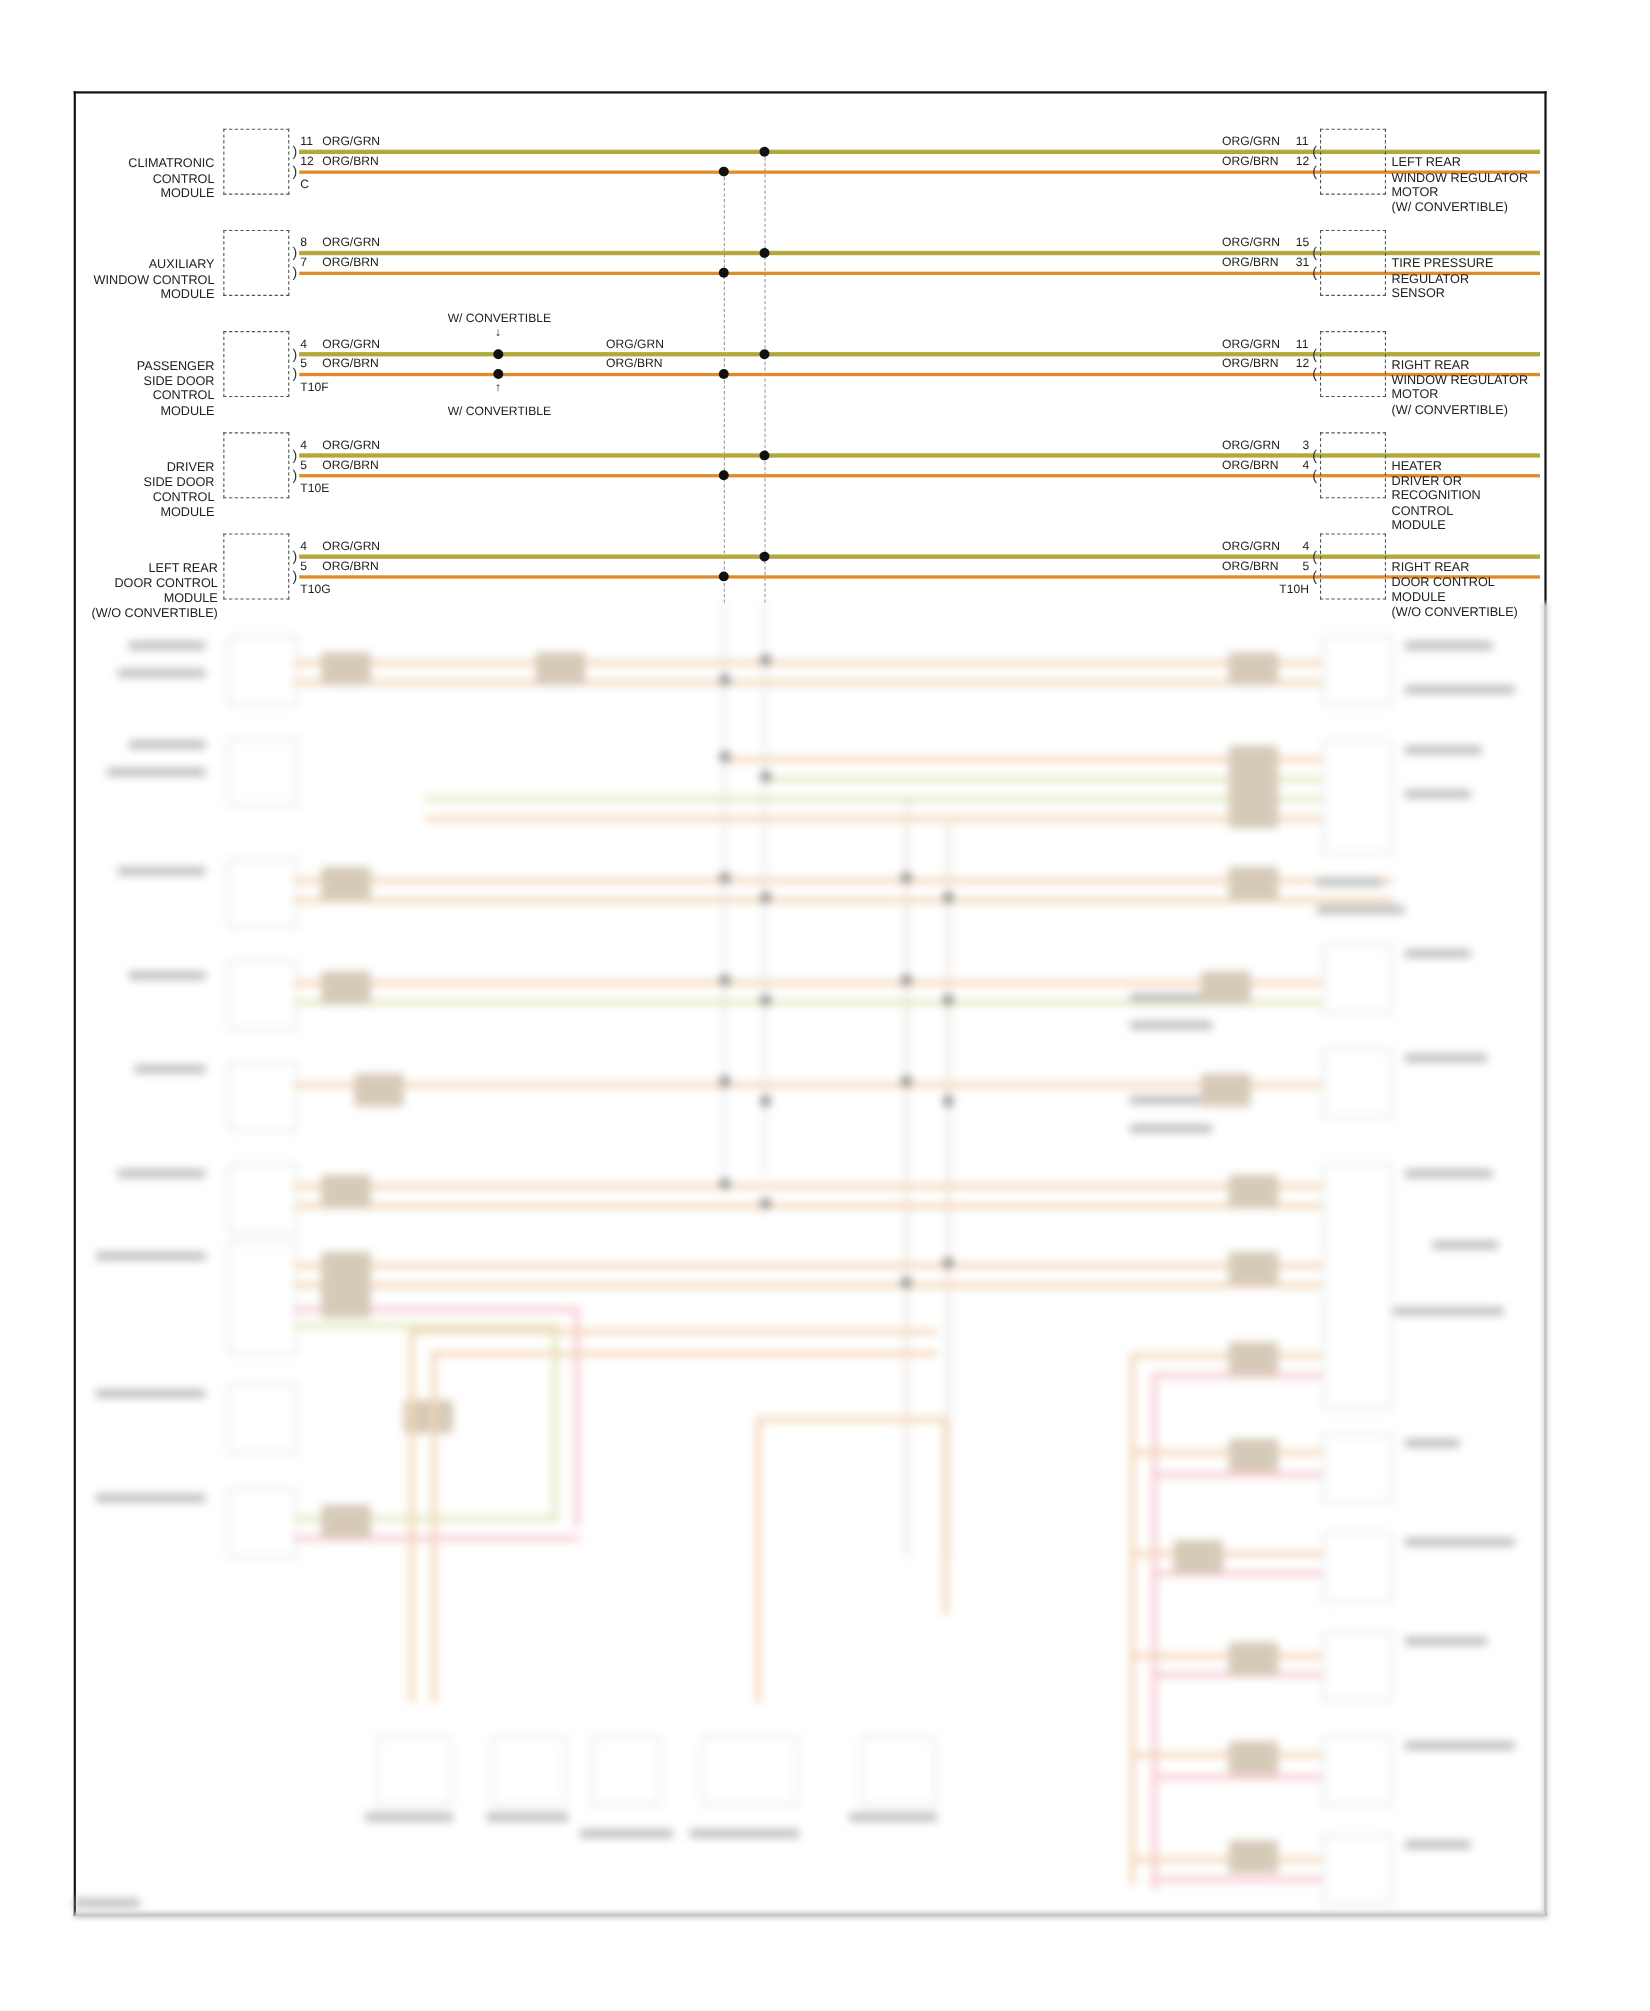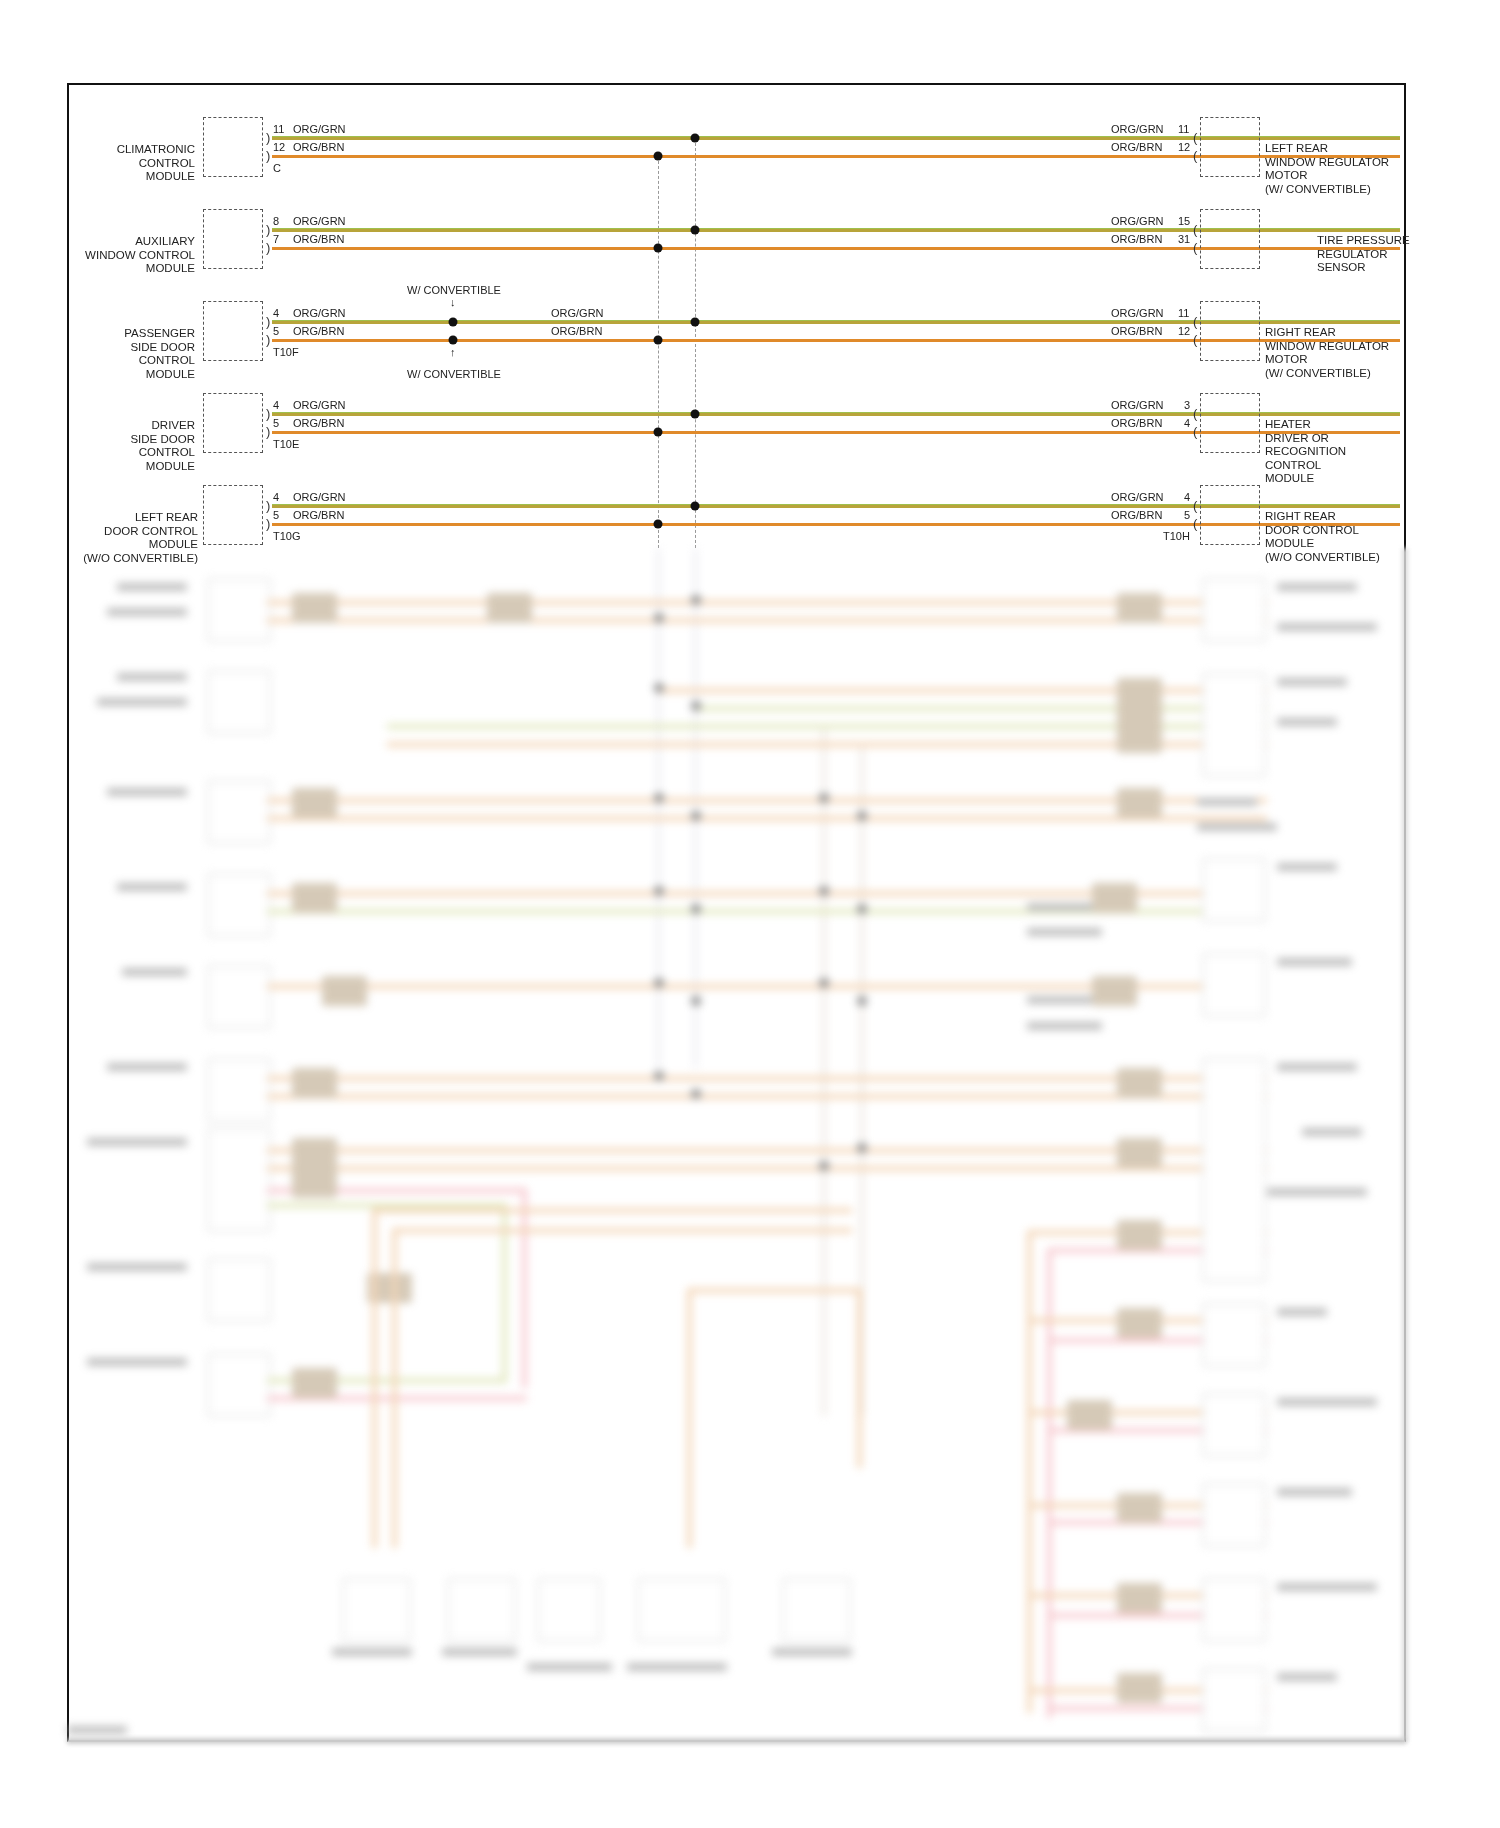--- a/index.html
+++ b/index.html
@@ -83,21 +83,21 @@
     <div class="wire brn" style="left:272px;top:247px;width:1128px;"></div>
     <div class="dot" style="left:695px;top:230px;"></div>
     <div class="dot" style="left:658px;top:248px;"></div>
     <div class="wl" style="left:1111px;top:215px;">ORG/GRN</div>
     <div class="wl" style="left:1111px;top:233px;">ORG/BRN</div>
     <div class="pin" style="left:1178px;top:215px;">15</div>
     <div class="pin" style="left:1178px;top:233px;">31</div>
     <div class="plug" style="left:1193px;top:223px;">(</div>
     <div class="plug" style="left:1193px;top:241px;">(</div>
     <div class="box" style="left:1200px;top:209px;"></div>
-    <div class="lbl" style="left:1317px;top:207px;">
+    <div class="lbl" style="left:1265px;top:207px;">
       <div>TIRE PRESSURE</div><div>REGULATOR</div><div>SENSOR</div>
     </div>
   </div>
 
   <div>
     <div class="lbl r" style="right:1305px;top:300px;">
       <div>PASSENGER</div><div>SIDE DOOR</div><div>CONTROL</div><div>MODULE</div>
     </div>
     <div class="box" style="left:203px;top:301px;"></div>
     <div class="plug" style="left:266px;top:315px;">)</div>

